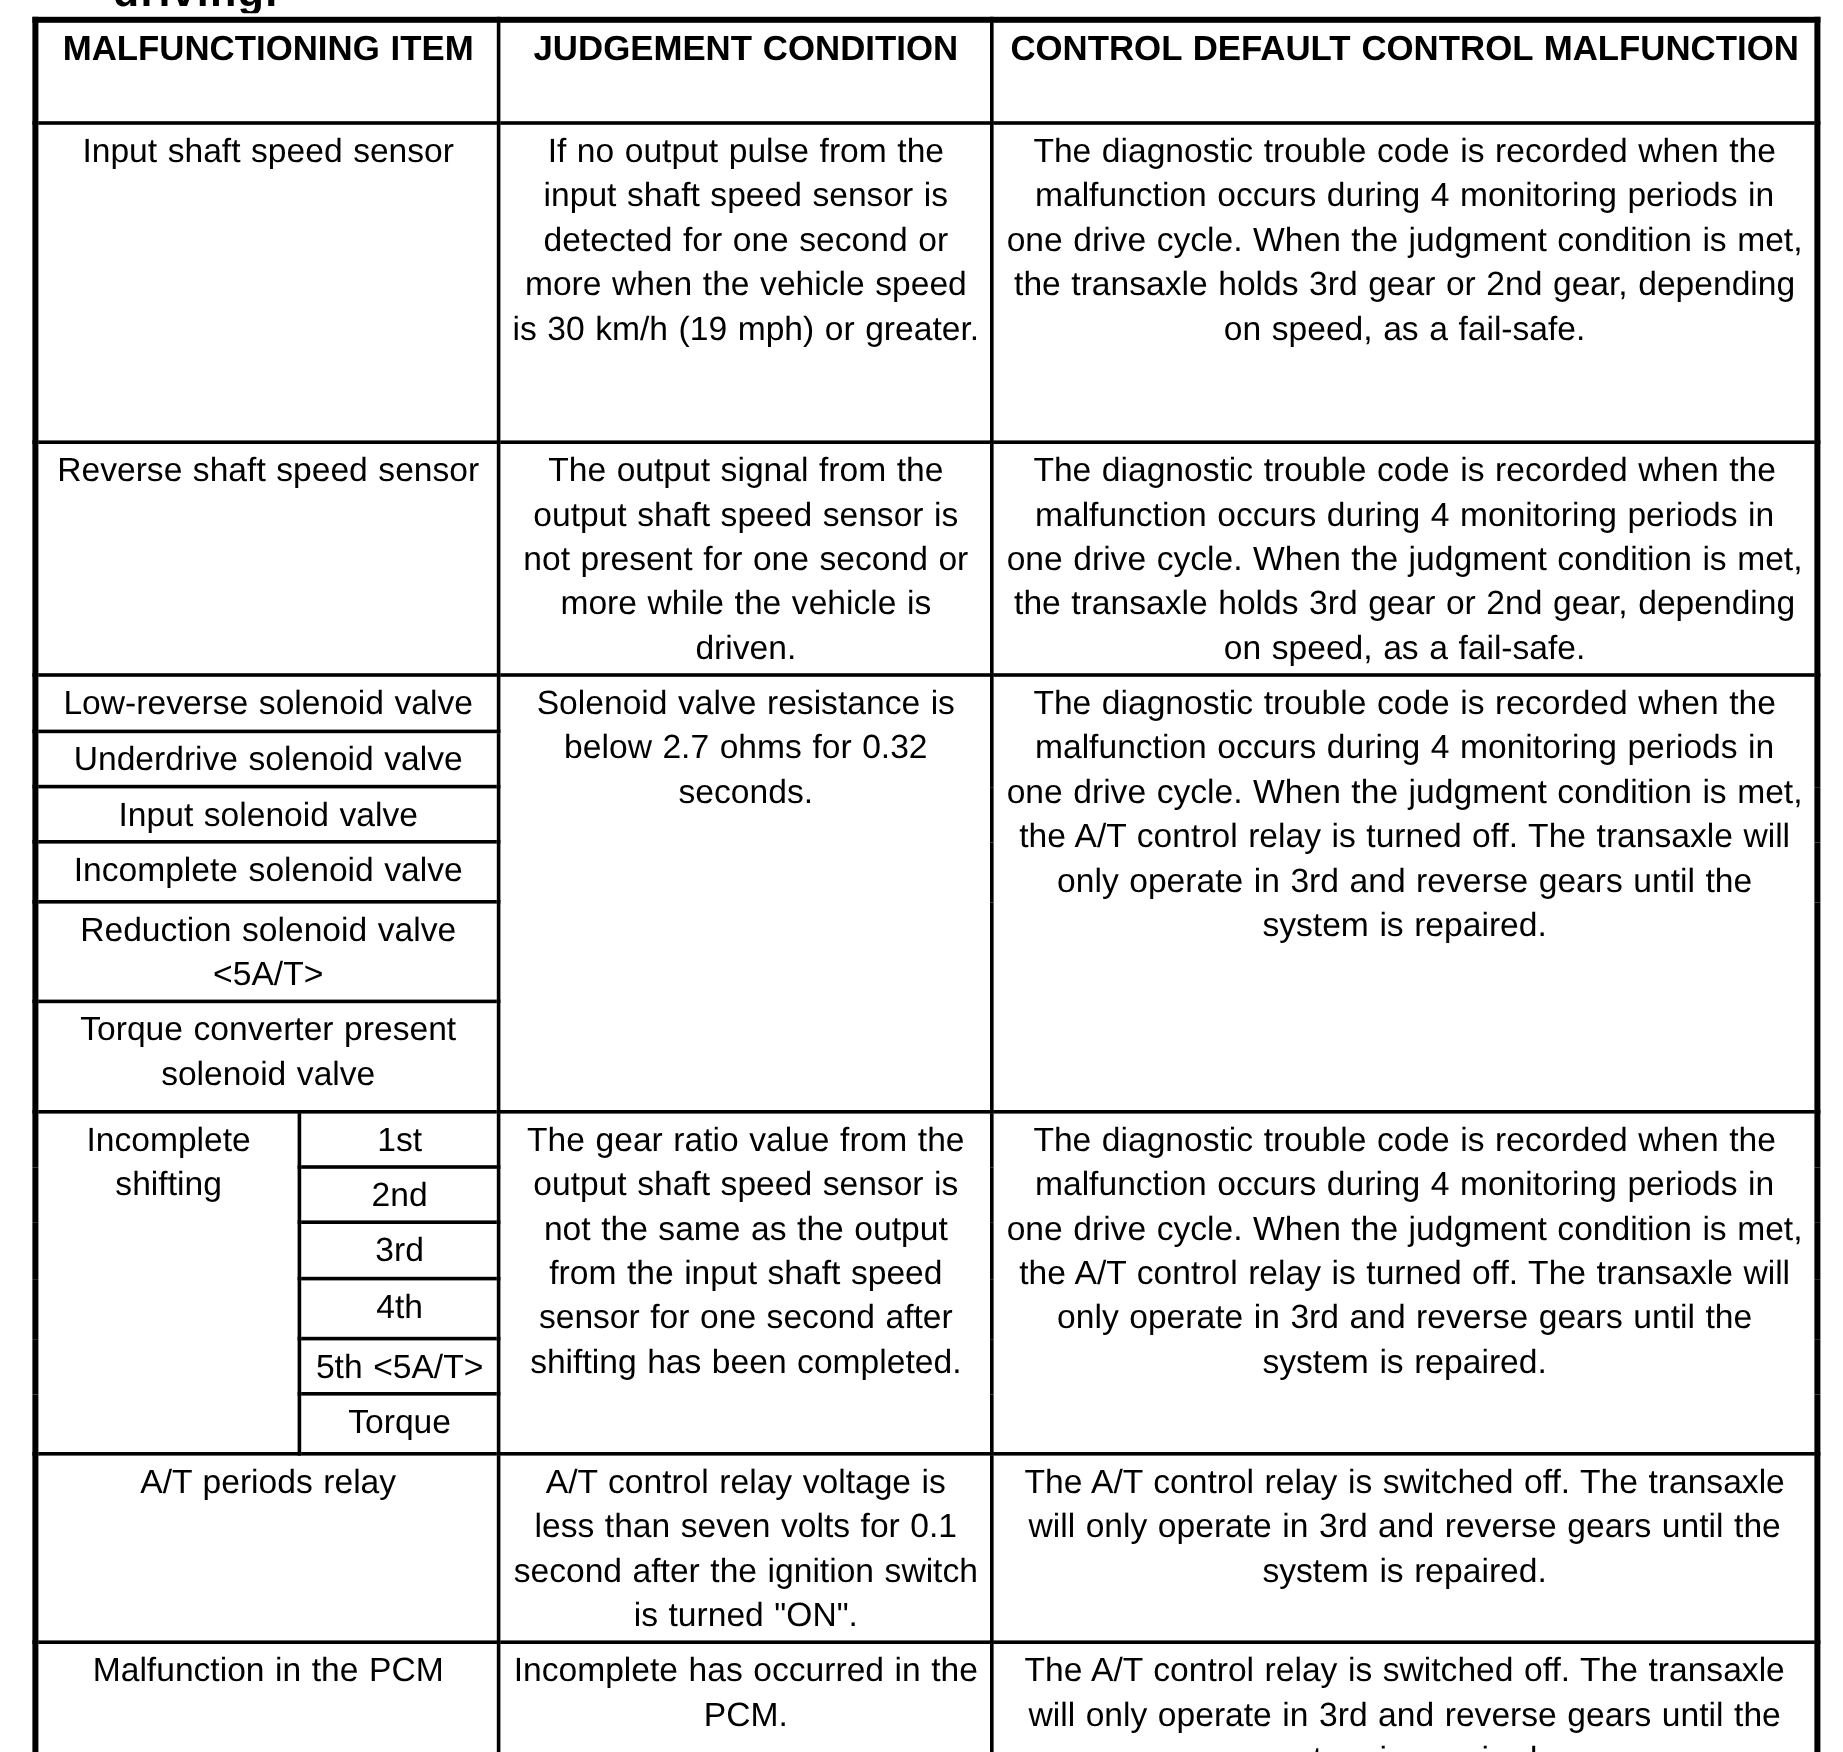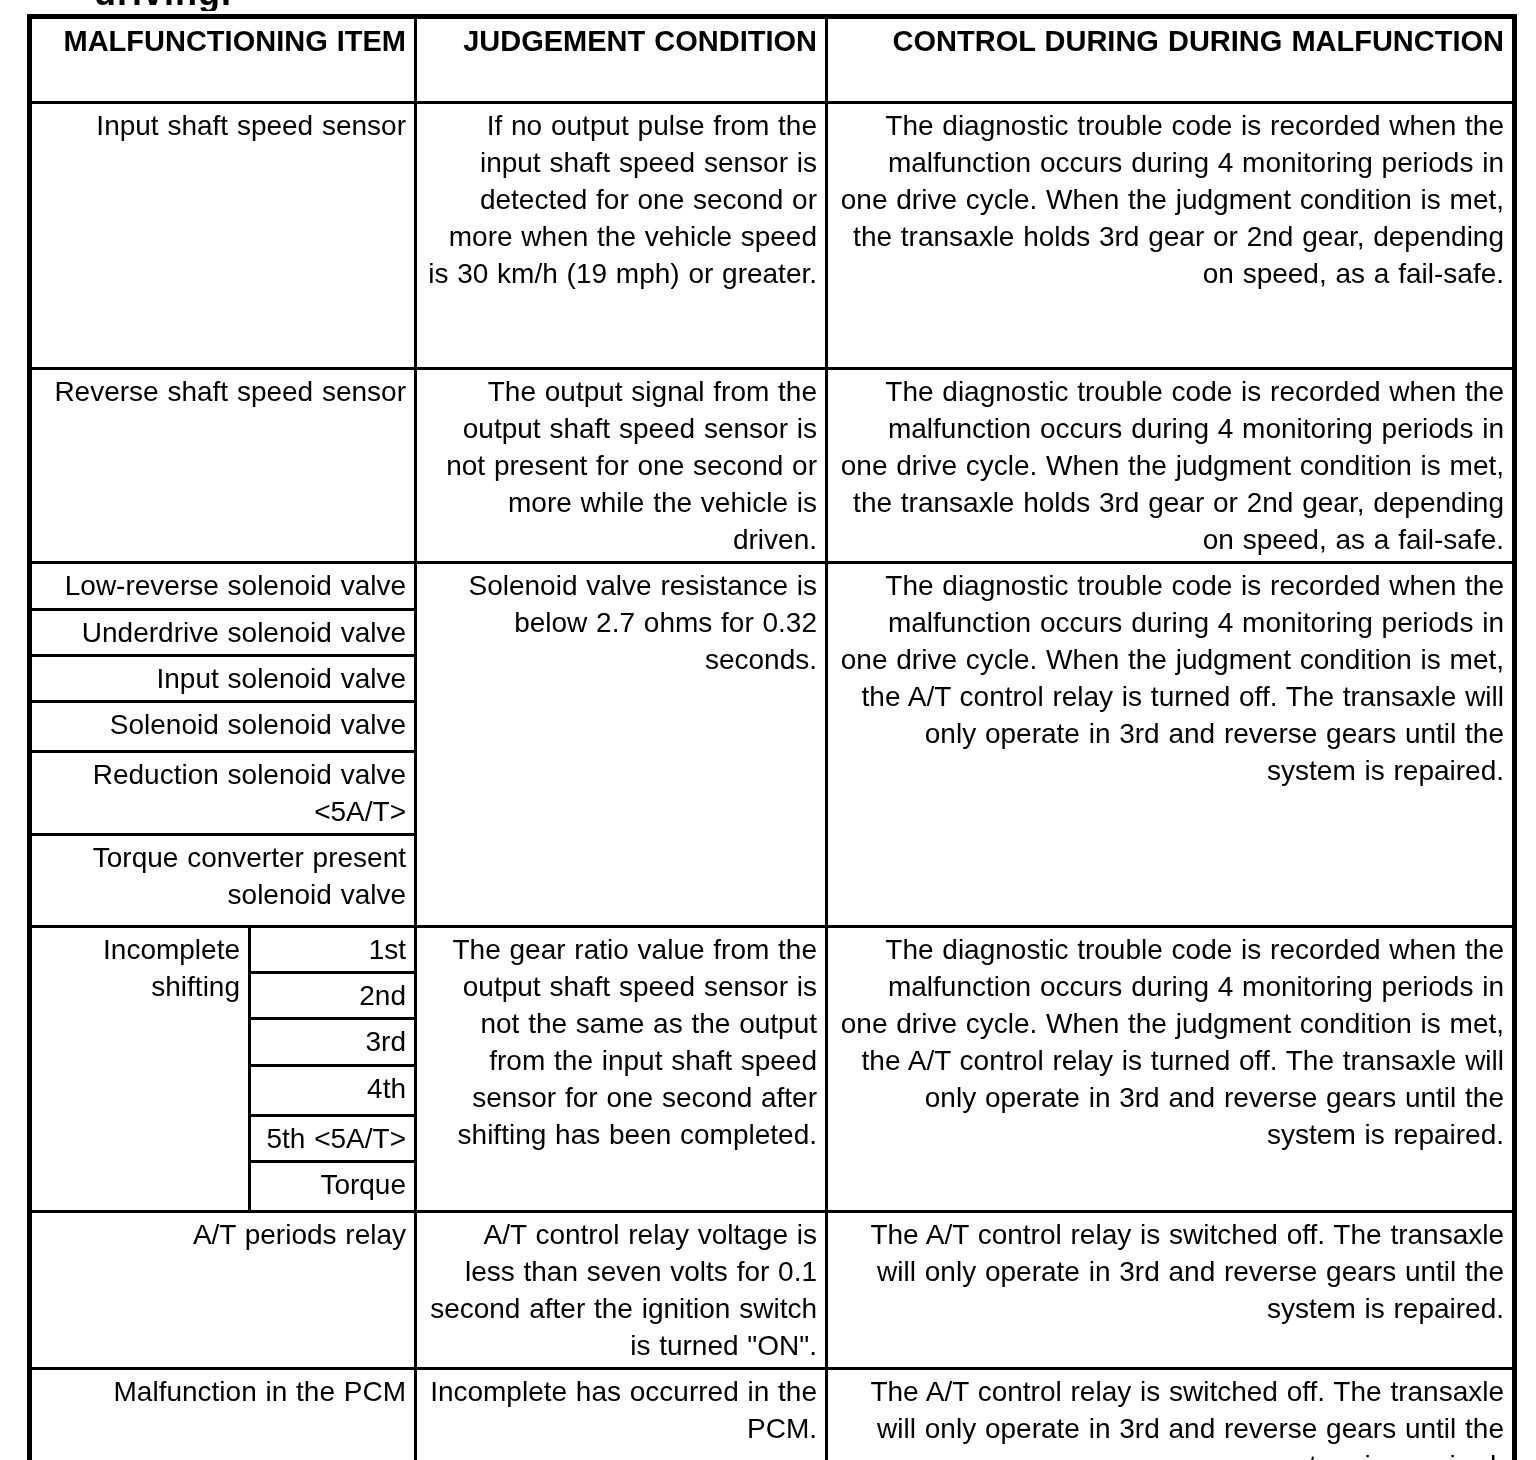--- a/index.html
+++ b/index.html
@@ -19,21 +19,21 @@
     margin-top: -28px; letter-spacing: 1px;
   }
   .tbl-wrap { position: absolute; left: 27px; top: 14px; }
   table {
     border-collapse: collapse; table-layout: fixed;
     width: 1485px; border: 5px solid #000;
     background: #fff;
   }
   td, th {
     border: 3px solid #000;
-    vertical-align: top; text-align: right;
+    vertical-align: top; text-align: center;
     padding: 3px 8px 3px 9px;
     font-size: 28px; line-height: 37px;
     overflow: hidden;
     word-spacing: 1px;
   }
   th { font-weight: bold; font-size: 29px; line-height: 38px; }
   
   tr.rh-head  { height: 86px; }
   tr.rh-r1    { height: 266px; }
   tr.rh-r2    { height: 194px; }
@@ -59,21 +59,21 @@
       <col style="width:220px">
       <col style="width:166px">
       <col style="width:411px">
       <col style="width:688px">
     </colgroup>
 
     <tbody>
         <tr class="rh-head">
       <th colspan="2">MALFUNCTIONING ITEM</th>
       <th>JUDGEMENT CONDITION</th>
-      <th>CONTROL DURING DURING MALFUNCTION</th>
+      <th>CONTROL DEFAULT CONTROL MALFUNCTION</th>
     </tr>
 
     <tr class="rh-r1">
       <td colspan="2">Input shaft speed sensor</td>
       <td>If no output pulse from the input shaft speed sensor is detected for one second or more when the vehicle speed is 30 km/h (19 mph) or greater.</td>
       <td>The diagnostic trouble code is recorded when the malfunction occurs during 4 monitoring periods in one drive cycle. When the judgment condition is met, the transaxle holds 3rd gear or 2nd gear, depending on speed, as a fail-safe.</td>
     </tr>
 
     <tr class="rh-r2">
       <td colspan="2">Reverse shaft speed sensor</td>
@@ -86,21 +86,21 @@
       <td rowspan="6">Solenoid valve resistance is below 2.7 ohms for 0.32 seconds.</td>
       <td rowspan="6">The diagnostic trouble code is recorded when the malfunction occurs during 4 monitoring periods in one drive cycle. When the judgment condition is met, the A/T control relay is turned off. The transaxle will only operate in 3rd and reverse gears until the system is repaired.</td>
     </tr>
     <tr class="rh-s2">
       <td colspan="2">Underdrive solenoid valve</td>
     </tr>
     <tr class="rh-s3">
       <td colspan="2">Input solenoid valve</td>
     </tr>
     <tr class="rh-s4">
-      <td colspan="2">Solenoid solenoid valve</td>
+      <td colspan="2">Incomplete solenoid valve</td>
     </tr>
     <tr class="rh-s5">
       <td colspan="2">Reduction solenoid valve &lt;5A/T&gt;</td>
     </tr>
     <tr class="rh-s6">
       <td colspan="2">Torque converter present solenoid valve</td>
     </tr>
 
     <tr class="rh-g1">
       <td rowspan="6">Incomplete shifting</td>

